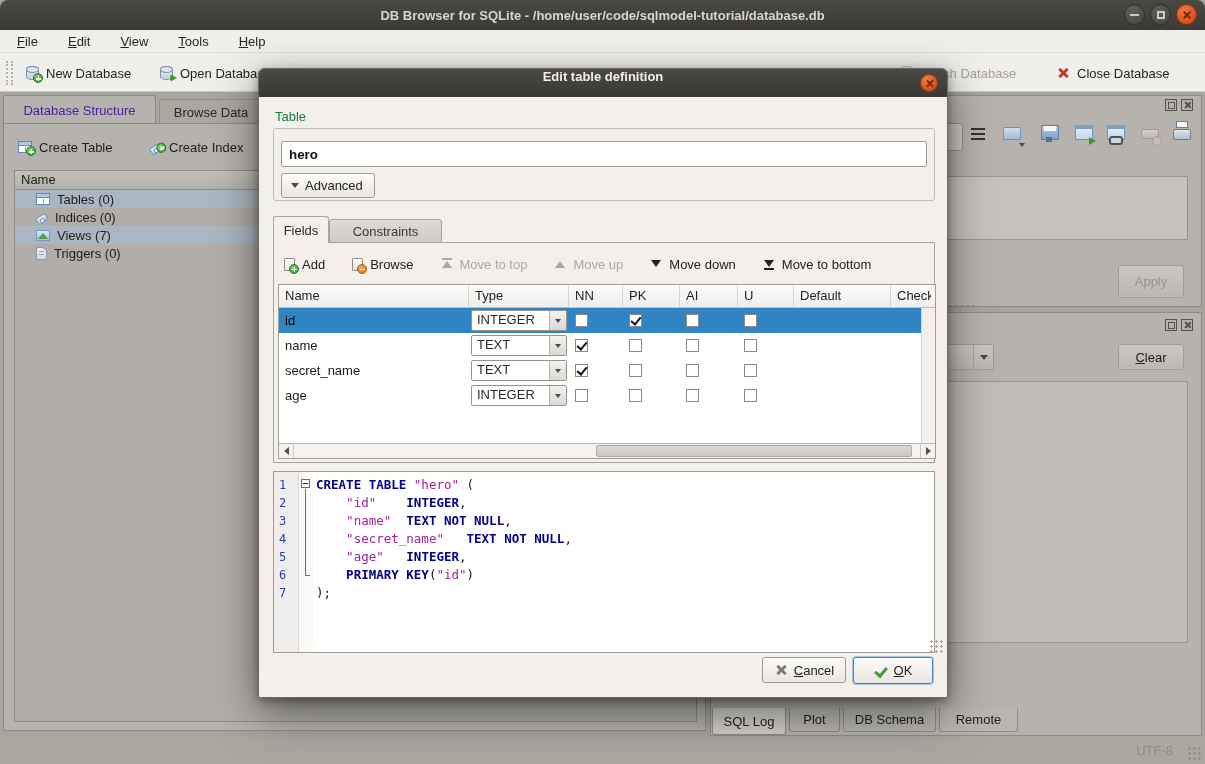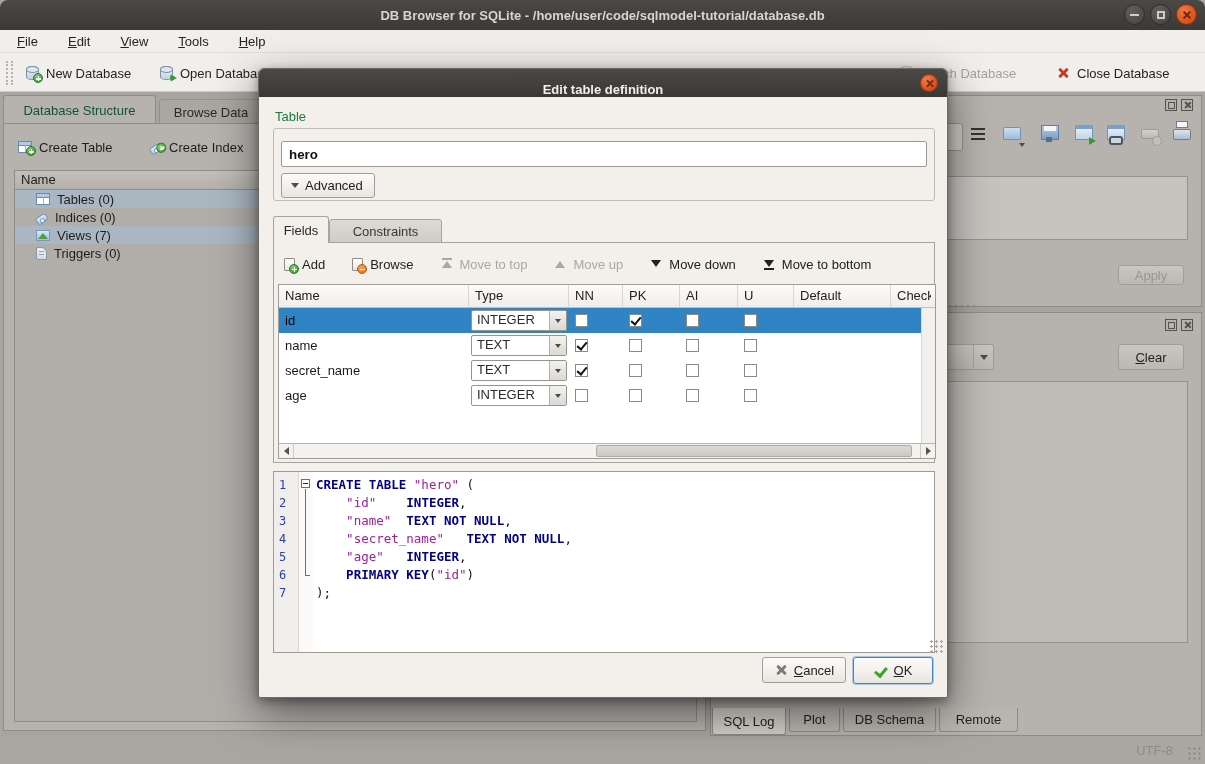--- a/index.html
+++ b/index.html
@@ -64,21 +64,21 @@
   .tdown.sm { border-left-width:3.5px; border-right-width:3.5px; border-top-width:4.5px; }
   .mico { width:12px; height:12px; position:relative; }
   .mico i { position:absolute; left:1px; }
   .mico .up { top:3px; border-left:5px solid transparent; border-right:5px solid transparent; border-bottom:7px solid currentColor; }
   .mico .down { top:2px; border-left:5px solid transparent; border-right:5px solid transparent; border-top:7px solid currentColor; }
   .mico.bartop::before { content:""; position:absolute; left:1px; top:0; width:10px; height:2px; background:currentColor; }
   .mico.barbottom::after { content:""; position:absolute; left:1px; bottom:0; width:10px; height:2px; background:currentColor; }
 
   
   .ldock-tab-active { position:absolute; left:3px; top:95px; width:153px; height:29px; background:#b6b3ae;
-    border:1px solid #8f8c86; border-bottom:none; border-radius:3px 3px 0 0; display:flex; align-items:center; justify-content:center; color:#14532d; }
+    border:1px solid #8f8c86; border-bottom:none; border-radius:3px 3px 0 0; display:flex; align-items:center; justify-content:center; color:#4c1d95; }
   .ldock-tab { position:absolute; left:159px; top:99px; width:104px; height:25px; background:#aaa7a1;
     border:1px solid #939087; border-bottom:none; border-radius:3px 3px 0 0; display:flex; align-items:center; justify-content:center; color:#2a2925; }
   .ldock-body { position:absolute; left:3px; top:123px; width:703px; height:608px; background:#b6b3ae; border:1px solid #8f8c86; }
   .flatbtn { position:absolute; display:flex; align-items:center; gap:7px; color:#1f1e1b; height:24px; }
   .tree { position:absolute; left:10px; top:46px; width:683px; height:552px; background:#b1aeaa; border:1px solid #8f8c86; }
   .tree-header { height:19px; background:linear-gradient(#c3c0bb,#b4b1ac); border-bottom:1px solid #918e88; padding-left:6px; line-height:18px; color:#22211d; }
   .trow { height:18px; display:flex; align-items:center; padding-left:21px; gap:7px; color:#1e1d1a; }
   .trow.alt { background:#aab7c2; }
 
   
@@ -122,21 +122,21 @@
   .btab.inactive { background:#b9b6b0; height:24px; top:708px; }
   .statusbar { position:absolute; left:0; top:737px; width:1205px; height:27px; background:#aaa7a1; }
   .enc { position:absolute; right:32px; top:6px; color:#8f8b84; }
   .sgrip { position:absolute; right:4px; bottom:4px; width:14px; height:14px;
     background-image:radial-gradient(#918d86 1px, transparent 1.3px); background-size:5px 5px; }
 
   
   .dialog { position:absolute; left:258px; top:68px; width:690px; height:630px; background:#f3efeb;
     border:1px solid #6e6a64; border-radius:6px 6px 2px 2px; box-shadow:0 14px 44px rgba(0,0,0,.5), 0 3px 10px rgba(0,0,0,.35); z-index:50; }
   .dtitle { position:absolute; left:0; top:0; right:0; height:28px; background:linear-gradient(#4b4945,#3a3834);
-    border-radius:5px 5px 0 0; display:flex; align-items:flex-end; justify-content:center; }
+    border-radius:5px 5px 0 0; display:flex; align-items:flex-start; justify-content:center; }
   .dtitle span { color:#f2efe9; font-weight:bold; }
   .dclose { position:absolute; right:9px; top:5px; width:18px; height:18px; border-radius:50%;
     background:radial-gradient(circle at 35% 30%,#f08048,#dd5420 60%,#c64312); border:1px solid #9c3a12; }
   .dclose::before,.dclose::after { content:""; position:absolute; left:7.5px; top:4px; width:2px; height:9px; background:#7c2f10; }
   .dclose::before{ transform:rotate(45deg);} .dclose::after{ transform:rotate(-45deg);}
   .dlabel { position:absolute; left:16px; top:40px; color:#15803d; }
   .groupbox { position:absolute; left:14px; top:59px; width:662px; height:73px; border:1px solid #c0bcb5; border-radius:3px; }
   .dinput { position:absolute; left:22px; top:72px; width:646px; height:26px; background:#fff; border:1px solid #9d9992; border-radius:2px;
     font-weight:bold; padding:3px 7px; color:#111; }
   .btn { display:flex; align-items:center; justify-content:center; gap:6px;
@@ -305,21 +305,21 @@
   <div class="ri ri-link" style="left:396px;">
       <div class="ri-win"></div>
     </div>
   <div class="ri" style="left:430px;">
       <div class="ri-gray"></div>
     </div>
   <div class="ri" style="left:462px;">
       <div class="ri-print"></div>
     </div>
   <div class="disabled-area" style="position:absolute; left:10px; top:80px; width:467px; height:64px;"></div>
-  <div class="gbtn disabled" style="position:absolute; left:407px; top:169px; width:66px; height:20px;">
+  <div class="gbtn disabled" style="position:absolute; left:407px; top:169px; width:66px; height:33px;">
     <span>Apply</span>
   </div>
   <div class="splitdots"></div>
 </div>
 
 <div class="rdock2">
   <div class="dockbtn float" style="right:24px; top:6px;"></div>
   <div class="dockbtn closex" style="right:8px; top:6px;"></div>
   <div class="gcombo" style="left:6px; top:31px; width:277px; height:26px;">
     <span class="abox2">

